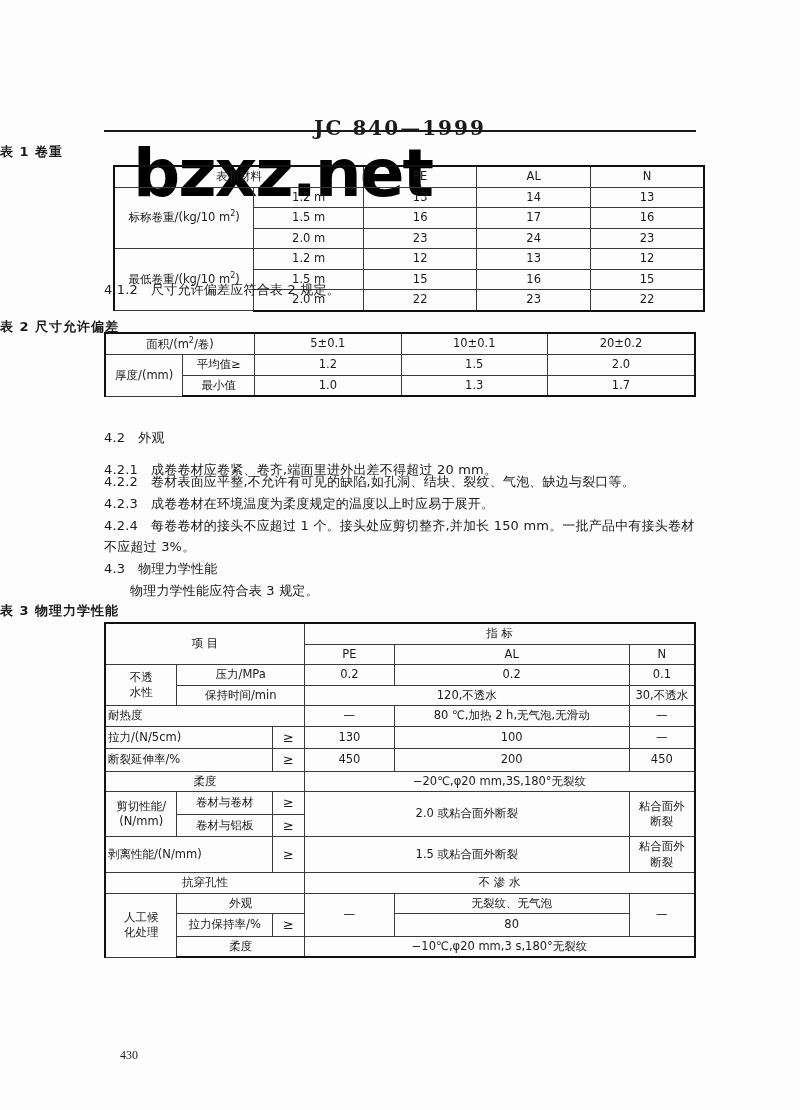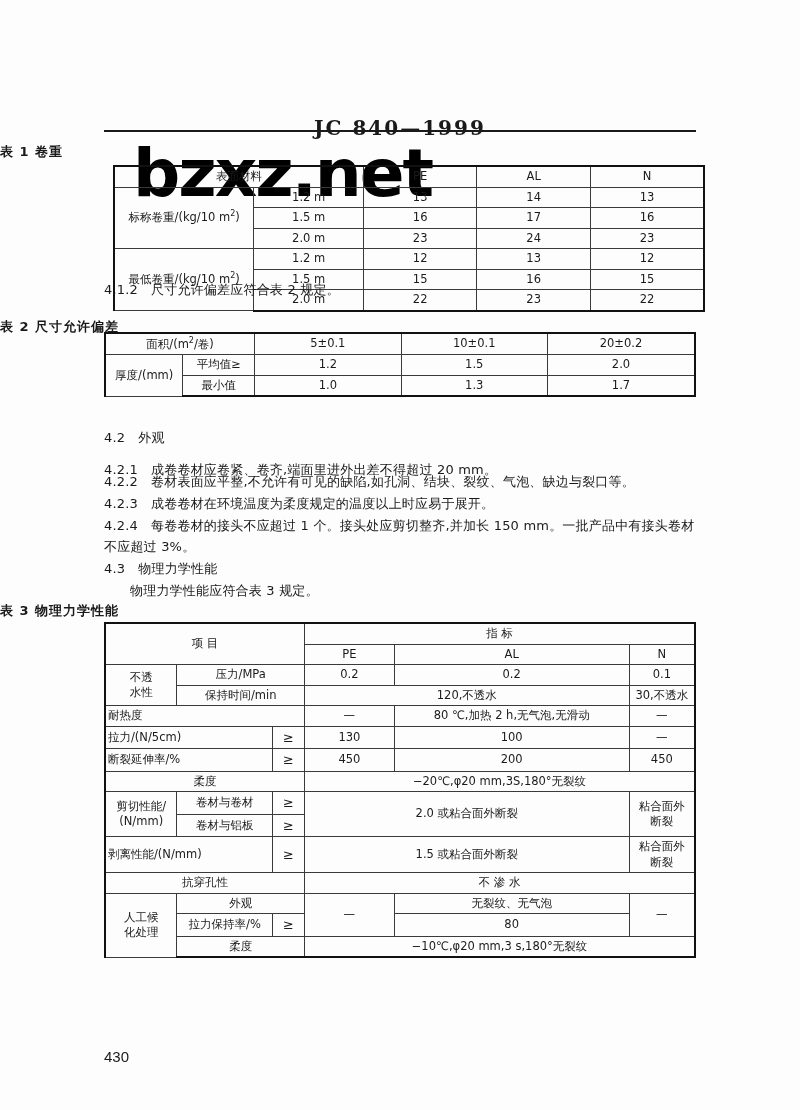--- a/index.html
+++ b/index.html
@@ -102,24 +102,24 @@
   
   .para {
     position: absolute;
     font-size: 13px;
     line-height: 20px;
     letter-spacing: 0.2px;
     white-space: pre-wrap;
   }
   .pagenum {
     position: absolute;
-    left: 104px;
+    left: 120px;
     top: 1048px;
-    font-size: 15px;
-    font-family: Liberation Sans, sans-serif;
+    font-size: 12px;
+    font-family: Liberation Serif, serif;
   }
   .nowrap { white-space: nowrap; }
 </style>
 </head>
 <body>
 
 <div id="page">
 
   <div id="watermark">bzxz.net</div>
 

